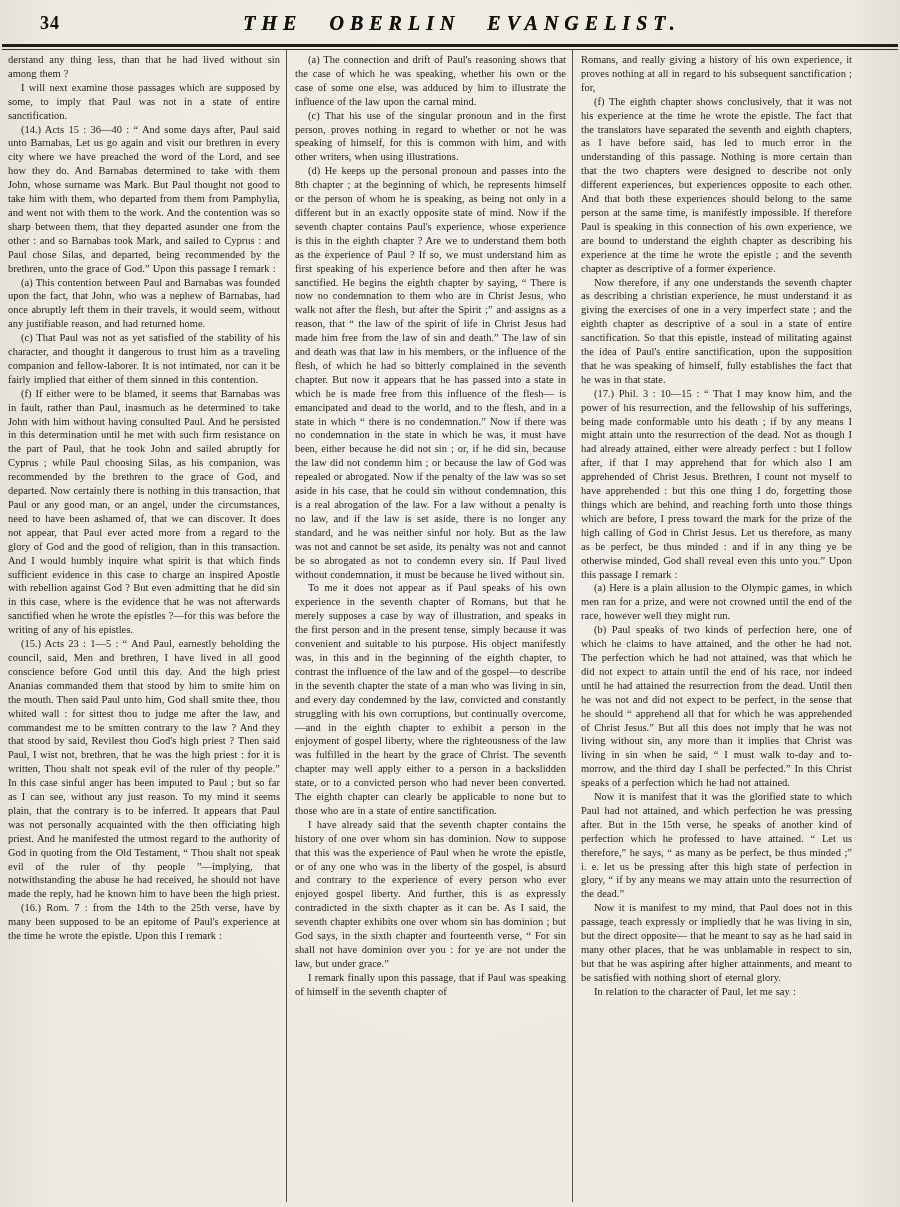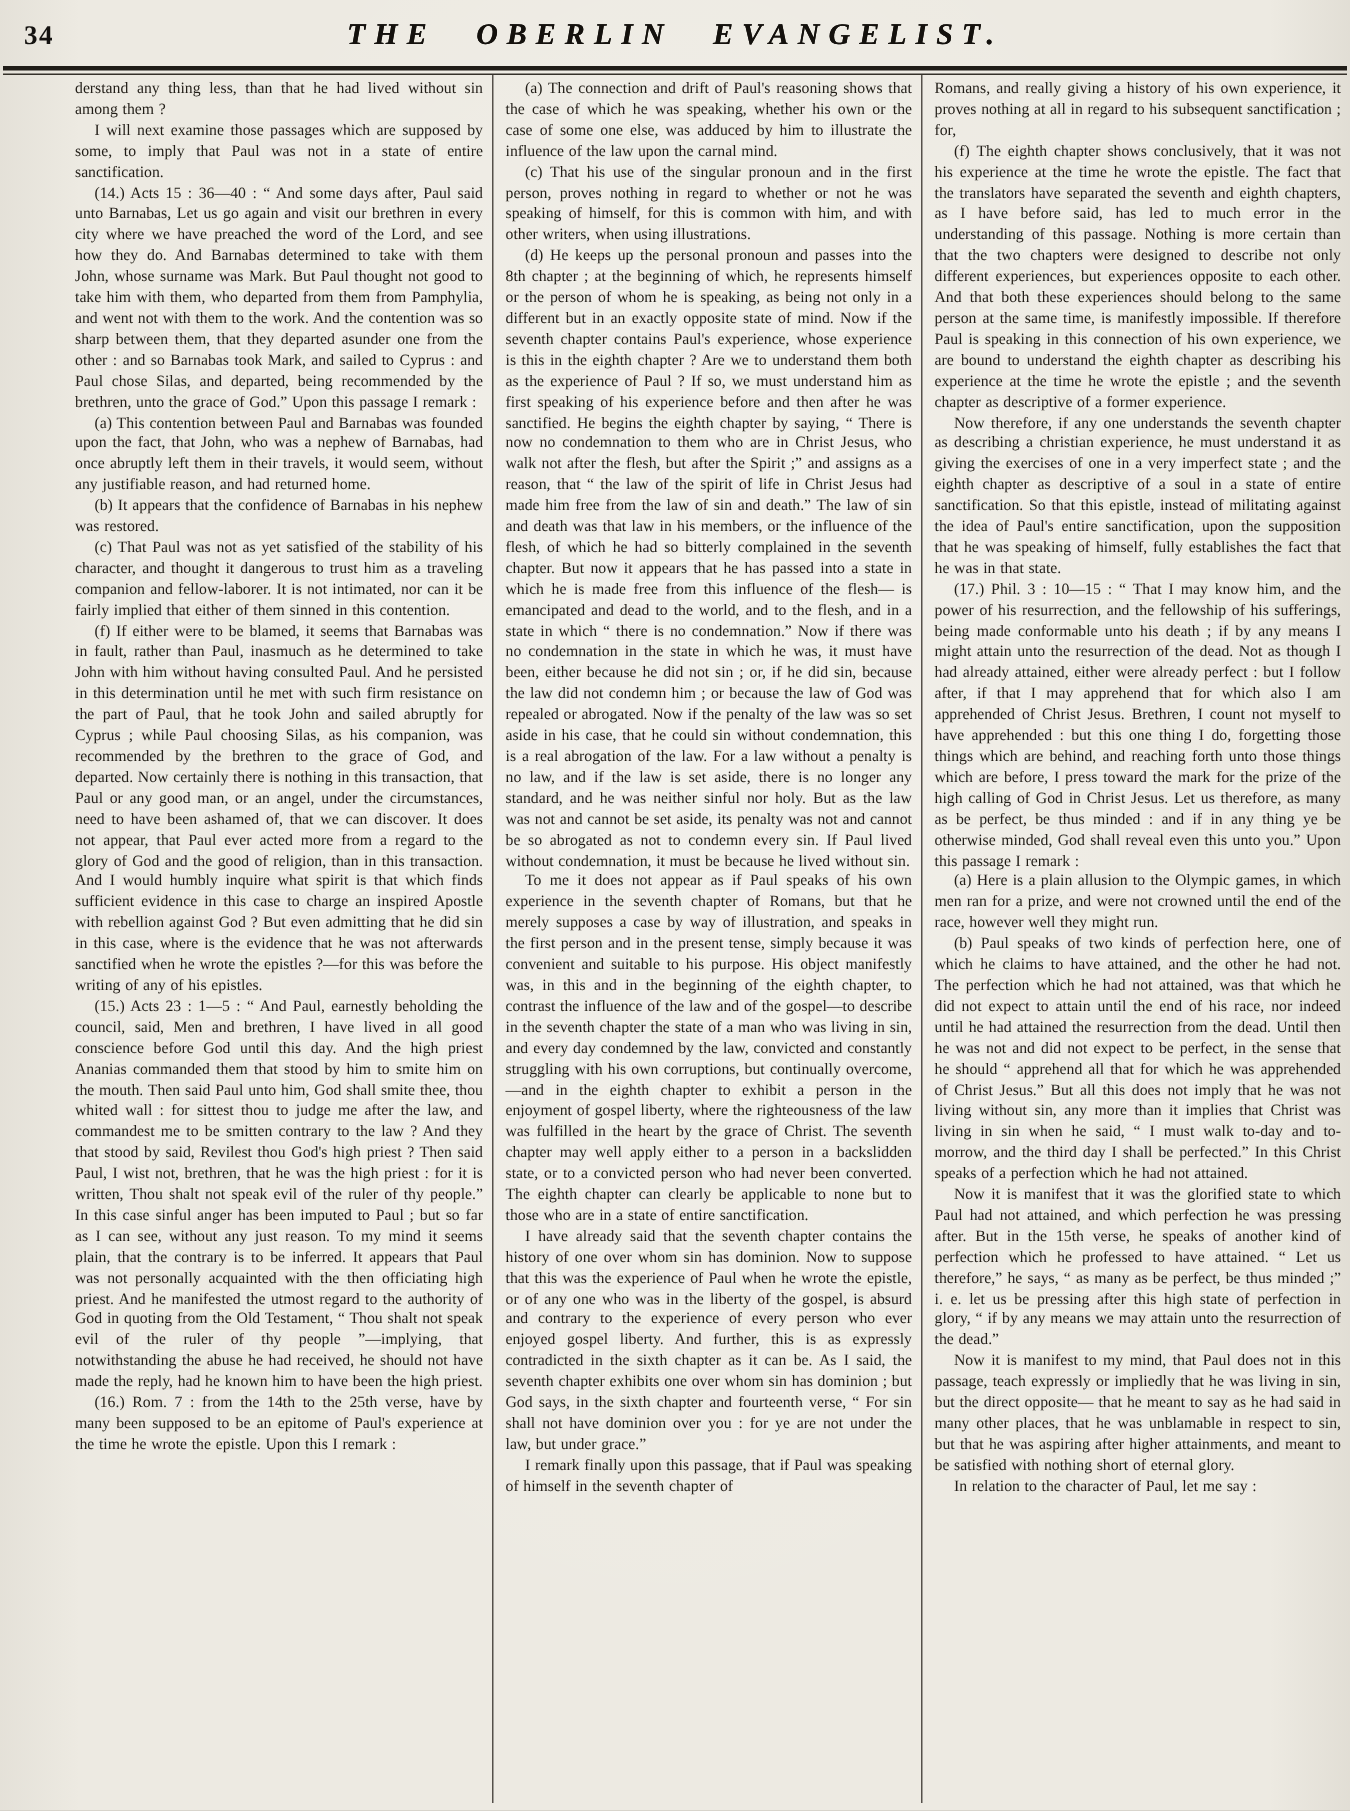--- a/index.html
+++ b/index.html
@@ -7,21 +7,21 @@
     position:relative;
     width:900px;height:1207px;
     margin:0 auto;
     background:#edeae2;
     background-image:radial-gradient(ellipse at 50% 40%, rgba(255,255,255,.35), rgba(0,0,0,0) 60%),
                      linear-gradient(90deg, rgba(90,80,60,.06), rgba(0,0,0,0) 6%, rgba(0,0,0,0) 94%, rgba(90,80,60,.08));
     overflow:hidden;
     font-family:"Liberation Serif","DejaVu Serif",serif;
     color:#211d17;
   }
-  .hdr{position:relative;height:44px;}
+  .hdr{position:relative;height:44px;margin-left:24px;}
   .pagenum{
     position:absolute;left:16px;top:13px;
     font-size:18px;font-weight:bold;letter-spacing:1px;color:#141210;
   }
   .masthead{
     position:absolute;left:0;right:0;top:12px;
     text-align:center;
     font-size:20px;font-weight:bold;
     letter-spacing:6px;word-spacing:16px;
     color:#14110d;
@@ -32,21 +32,20 @@
   .rule{
     margin:0 2px;
     border-top:3px solid #201d18;
     border-bottom:1px solid #35312a;
     height:2px;
   }
   .cols{
     display:flex;
     height:1152px;
     overflow:hidden;
-    padding-left:42px;
   }
   .col{
     width:286px;
     padding:3px 6px 0 8px;
     box-sizing:border-box;
     overflow:hidden;
   }
   .col + .col{border-left:1px solid #55504a;}
   .col p{
     margin:0;
@@ -68,21 +67,20 @@
   </div>
   <div class="rule"></div>
 
   <div class="cols">
 
     <div class="col">
       <p class="cont">derstand any thing less, than that he had lived without sin among them ?</p>
       <p>I will next examine those passages which are supposed by some, to imply that Paul was not in a state of entire sanctification.</p>
       <p>(14.) Acts 15 : 36—40 : “ And some days after, Paul said unto Barnabas, Let us go again and visit our brethren in every city where we have preached the word of the Lord, and see how they do. And Barnabas determined to take with them John, whose surname was Mark. But Paul thought not good to take him with them, who departed from them from Pamphylia, and went not with them to the work. And the contention was so sharp between them, that they departed asunder one from the other : and so Barnabas took Mark, and sailed to Cyprus : and Paul chose Silas, and departed, being recommended by the brethren, unto the grace of God.” Upon this passage I remark :</p>
       <p>(a) This contention between Paul and Barnabas was founded upon the fact, that John, who was a nephew of Barnabas, had once abruptly left them in their travels, it would seem, without any justifiable reason, and had returned home.</p>
-      <p>(b) It appears that the confidence of Barnabas in his nephew was restored.</p>
       <p>(c) That Paul was not as yet satisfied of the stability of his character, and thought it dangerous to trust him as a traveling companion and fellow-laborer. It is not intimated, nor can it be fairly implied that either of them sinned in this contention.</p>
       <p>(f) If either were to be blamed, it seems that Barnabas was in fault, rather than Paul, inasmuch as he determined to take John with him without having consulted Paul. And he persisted in this determination until he met with such firm resistance on the part of Paul, that he took John and sailed abruptly for Cyprus ; while Paul choosing Silas, as his companion, was recommended by the brethren to the grace of God, and departed. Now certainly there is nothing in this transaction, that Paul or any good man, or an angel, under the circumstances, need to have been ashamed of, that we can discover. It does not appear, that Paul ever acted more from a regard to the glory of God and the good of religion, than in this transaction. And I would humbly inquire what spirit is that which finds sufficient evidence in this case to charge an inspired Apostle with rebellion against God ? But even admitting that he did sin in this case, where is the evidence that he was not afterwards sanctified when he wrote the epistles ?—for this was before the writing of any of his epistles.</p>
       <p>(15.) Acts 23 : 1—5 : “ And Paul, earnestly beholding the council, said, Men and brethren, I have lived in all good conscience before God until this day. And the high priest Ananias commanded them that stood by him to smite him on the mouth. Then said Paul unto him, God shall smite thee, thou whited wall : for sittest thou to judge me after the law, and commandest me to be smitten contrary to the law ? And they that stood by said, Revilest thou God's high priest ? Then said Paul, I wist not, brethren, that he was the high priest : for it is written, Thou shalt not speak evil of the ruler of thy people.” In this case sinful anger has been imputed to Paul ; but so far as I can see, without any just reason. To my mind it seems plain, that the contrary is to be inferred. It appears that Paul was not personally acquainted with the then officiating high priest. And he manifested the utmost regard to the authority of God in quoting from the Old Testament, “ Thou shalt not speak evil of the ruler of thy people ”—implying, that notwithstanding the abuse he had received, he should not have made the reply, had he known him to have been the high priest.</p>
       <p>(16.) Rom. 7 : from the 14th to the 25th verse, have by many been supposed to be an epitome of Paul's experience at the time he wrote the epistle. Upon this I remark :</p>
     </div>
 
     <div class="col">
       <p>(a) The connection and drift of Paul's reasoning shows that the case of which he was speaking, whether his own or the case of some one else, was adduced by him to illustrate the influence of the law upon the carnal mind.</p>
       <p>(c) That his use of the singular pronoun and in the first person, proves nothing in regard to whether or not he was speaking of himself, for this is common with him, and with other writers, when using illustrations.</p>
       <p>(d) He keeps up the personal pronoun and passes into the 8th chapter ; at the beginning of which, he represents himself or the person of whom he is speaking, as being not only in a different but in an exactly opposite state of mind. Now if the seventh chapter contains Paul's experience, whose experience is this in the eighth chapter ? Are we to understand them both as the experience of Paul ? If so, we must understand him as first speaking of his experience before and then after he was sanctified. He begins the eighth chapter by saying, “ There is now no condemnation to them who are in Christ Jesus, who walk not after the flesh, but after the Spirit ;” and assigns as a reason, that “ the law of the spirit of life in Christ Jesus had made him free from the law of sin and death.” The law of sin and death was that law in his members, or the influence of the flesh, of which he had so bitterly complained in the seventh chapter. But now it appears that he has passed into a state in which he is made free from this influence of the flesh— is emancipated and dead to the world, and to the flesh, and in a state in which “ there is no condemnation.” Now if there was no condemnation in the state in which he was, it must have been, either because he did not sin ; or, if he did sin, because the law did not condemn him ; or because the law of God was repealed or abrogated. Now if the penalty of the law was so set aside in his case, that he could sin without condemnation, this is a real abrogation of the law. For a law without a penalty is no law, and if the law is set aside, there is no longer any standard, and he was neither sinful nor holy. But as the law was not and cannot be set aside, its penalty was not and cannot be so abrogated as not to condemn every sin. If Paul lived without condemnation, it must be because he lived without sin.</p>

